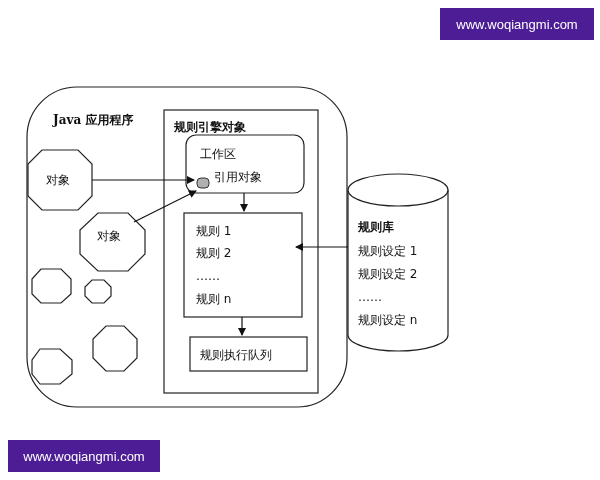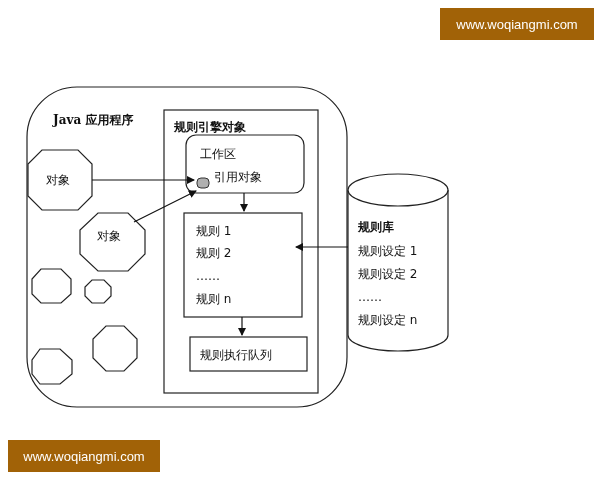--- a/index.html
+++ b/index.html
@@ -1,21 +1,21 @@
 <!DOCTYPE html>
 <html><head>
 <meta charset="utf-8">
 <style>
   html, body { margin:0; padding:0; background:#ffffff; }
   body { width:600px; height:480px; position:relative; overflow:hidden;
          font-family:"DejaVu Sans", sans-serif; }
   svg { position:absolute; left:0; top:0; }
   .t { font-family:"DejaVu Sans", sans-serif; font-size:12px; fill:#111; }
   .tb { font-family:"DejaVu Serif", serif; font-size:12px; font-weight:bold; fill:#111; }
-  .wm { position:absolute; background:#a16207; color:#ffffff;
+  .wm { position:absolute; background:#4c1d95; color:#ffffff;
         font-family:"Liberation Sans", sans-serif; font-size:13px;
         display:flex; align-items:center; justify-content:center; }
   #wm-top { left:440px; top:8px; width:154px; height:32px; }
   #wm-bottom { left:8px; top:440px; width:152px; height:32px; }
 </style>
 </head>
 <body>
 
 <svg width="600" height="480" viewBox="0 0 600 480">
   <defs>

